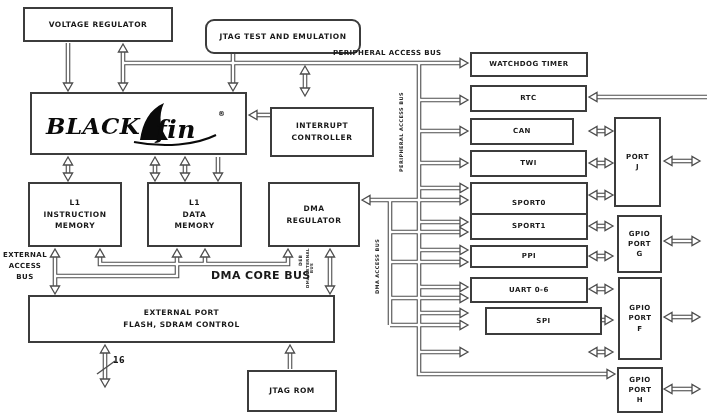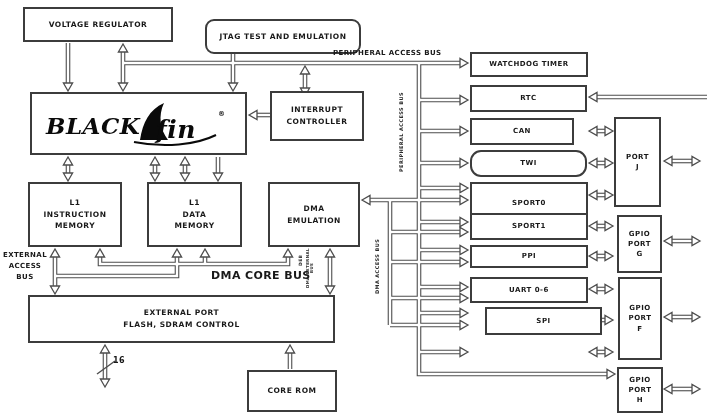--- a/index.html
+++ b/index.html
@@ -221,43 +221,43 @@
   <div class="box" style="left:30px;top:92px;width:217px;height:63px;">
     <svg width="190" height="48" viewBox="0 0 190 48">
       <text x="2" y="34" font-family="DejaVu Serif, serif" font-style="italic" font-weight="bold" font-size="23" fill="#0a0a0a" letter-spacing="0.5">BLACK</text>
       <path d="M96,40 C99,22 105,10 120,3 C114,16 116,29 124,40 Z" fill="#0a0a0a"></path>
       <text x="112" y="38" font-family="DejaVu Serif, serif" font-style="italic" font-weight="bold" font-size="25" fill="#0a0a0a">fin</text>
       <path d="M90,42 C120,48 152,45 172,35" stroke="#0a0a0a" stroke-width="2" fill="none"></path>
       <text x="174" y="16" font-size="7" fill="#0a0a0a">®</text>
     </svg>
   </div>
 
-  <div class="box f8" style="left:270px;top:91px;width:94px;height:50px;">INTERRUPT
+  <div class="box f8" style="left:270px;top:107px;width:104px;height:50px;">INTERRUPT
 CONTROLLER</div>
 
   <div class="box f8" style="left:28px;top:182px;width:94px;height:65px;">L1
 INSTRUCTION
 MEMORY</div>
 
   <div class="box f8" style="left:147px;top:182px;width:95px;height:65px;">L1
 DATA
 MEMORY</div>
 
   <div class="box f8" style="left:268px;top:182px;width:92px;height:65px;">DMA
-EMULATION</div>
+REGULATOR</div>
 
   <div class="box f8" style="left:28px;top:295px;width:307px;height:48px;">EXTERNAL PORT
 FLASH, SDRAM CONTROL</div>
 
-  <div class="box f8" style="left:247px;top:370px;width:90px;height:42px;">CORE ROM</div>
+  <div class="box f8" style="left:247px;top:370px;width:90px;height:42px;">JTAG ROM</div>
 
   <div class="box f7" style="left:470px;top:52px;width:118px;height:25px;">WATCHDOG TIMER</div>
   <div class="box f7" style="left:470px;top:85px;width:117px;height:27px;">RTC</div>
   <div class="box f7" style="left:470px;top:118px;width:104px;height:27px;">CAN</div>
-  <div class="box f7" style="left:470px;top:150px;width:117px;height:27px;border-radius:11px;">TWI</div>
+  <div class="box f7" style="left:470px;top:150px;width:117px;height:27px;">TWI</div>
   <div class="box f7" style="left:470px;top:182px;width:118px;height:43px;">SPORT0</div>
   <div class="box f7" style="left:470px;top:213px;width:118px;height:27px;">SPORT1</div>
   <div class="box f7" style="left:470px;top:245px;width:118px;height:23px;">PPI</div>
   <div class="box f7" style="left:470px;top:277px;width:118px;height:26px;">UART 0-6</div>
   <div class="box f7" style="left:470px;top:307px;width:117px;height:28px;margin-left:15px;">SPI</div>
 
   <div class="box f7" style="left:614px;top:117px;width:47px;height:90px;">PORT
 J</div>
   <div class="box f7" style="left:617px;top:215px;width:45px;height:58px;">GPIO
 PORT

